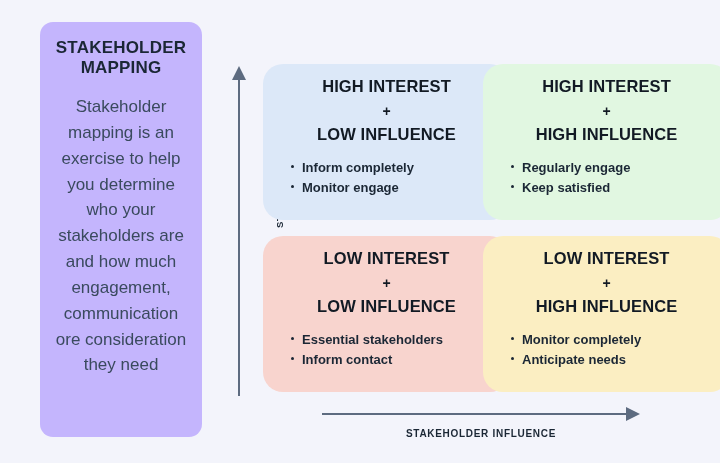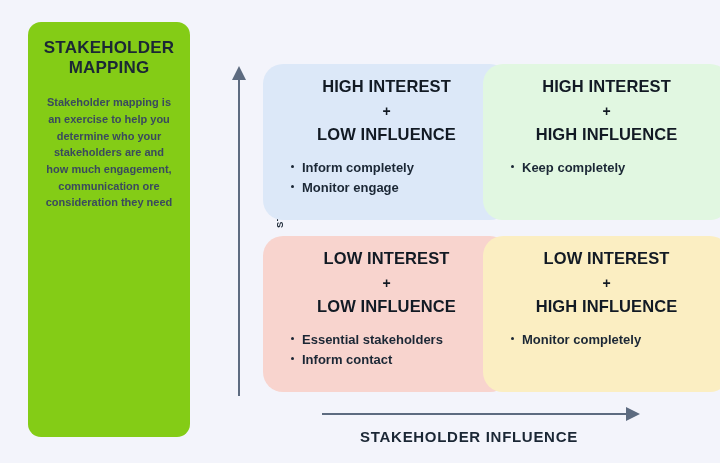--- a/index.html
+++ b/index.html
@@ -34,22 +34,22 @@
   }
   .sidebar-title {
     font-size: 17px;
     font-weight: bold;
     color: #1b2735;
     letter-spacing: 0.2px;
     line-height: 1.18;
     margin: 0 0 16px 0;
   }
   .sidebar-para {
-    font-size: 11px;
-    font-weight: bold;
+    font-size: 17px;
+    font-weight: normal;
     color: #3a4a5e;
     line-height: 1.52;
     margin: 0 0 15px 0;
     padding: 0 2px;
   }
   .sidebar-para:last-child { margin-bottom: 0; }
 
   
   .axis-v {
     position: absolute;
@@ -108,25 +108,25 @@
     position: absolute;
     right: 0;
     top: 1px;
     width: 0; height: 0;
     border-top: 7px solid transparent;
     border-bottom: 7px solid transparent;
     border-left: 14px solid #5d6b80;
   }
   .axis-h-label {
     position: absolute;
-    left: 310px;
+    left: 322px;
     top: 428px;
     width: 318px;
     text-align: center;
-    font-size: 15px;
+    font-size: 10px;
     font-weight: bold;
     letter-spacing: 0.7px;
     color: #1b2735;
   }
 
   
   .quad {
     position: absolute;
     width: 247px;
     height: 156px;
@@ -177,21 +177,21 @@
     height: 3.4px;
     border-radius: 50%;
     background: #1b2735;
   }
 </style>
 </head>
 <body style="background: rgb(243, 244, 251);">
 
 <div id="root">
 
-  <div class="sidebar" style="background: #84cc16;">
+  <div class="sidebar" style="background: #c4b5fd; margin-left: 12px;">
     <div class="sidebar-title">STAKEHOLDER MAPPING</div>
     <div class="sidebar-para">Stakeholder mapping is an exercise to help you determine who your stakeholders are and how much engagement, communication ore consideration they need</div>
   </div>
 
   <div class="axis-v">
     <div class="head"></div>
     <div class="shaft" style="background: rgb(93, 107, 128);"></div>
   </div>
   <div class="axis-v-label">STAKEHOLDER INTEREST</div>
 
@@ -209,36 +209,38 @@
       <li>Inform completely</li>
       <li>Monitor engage</li>
     </ul>
   </div>
 
   <div class="quad tr" style="background: rgb(225, 247, 225);">
     <div class="quad-line">HIGH INTEREST</div>
     <div class="quad-plus">+</div>
     <div class="quad-line">HIGH INFLUENCE</div>
     <ul class="quad-bullets">
-      <li>Keep completely</li>
+      <li>Regularly engage</li>
+      <li>Keep satisfied</li>
     </ul>
   </div>
 
   <div class="quad bl" style="background: rgb(248, 212, 206);">
     <div class="quad-line">LOW INTEREST</div>
     <div class="quad-plus">+</div>
     <div class="quad-line">LOW INFLUENCE</div>
     <ul class="quad-bullets">
       <li>Essential stakeholders</li>
       <li>Inform contact</li>
     </ul>
   </div>
 
   <div class="quad br" style="background: rgb(251, 238, 194);">
     <div class="quad-line">LOW INTEREST</div>
     <div class="quad-plus">+</div>
     <div class="quad-line">HIGH INFLUENCE</div>
     <ul class="quad-bullets">
       <li>Monitor completely</li>
+      <li>Anticipate needs</li>
     </ul>
   </div>
 
 </div>
 
 </body></html>

